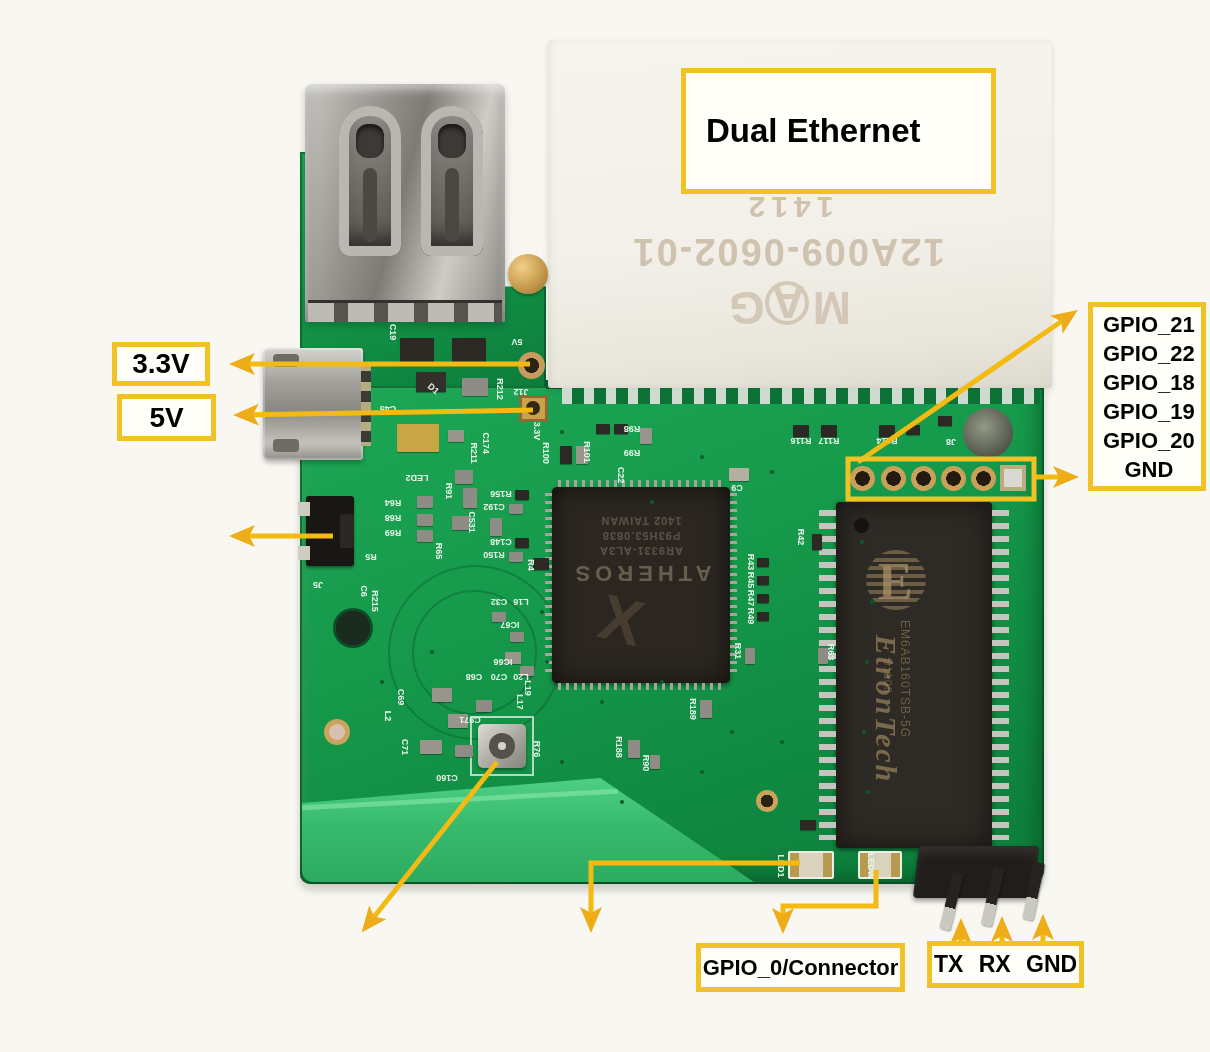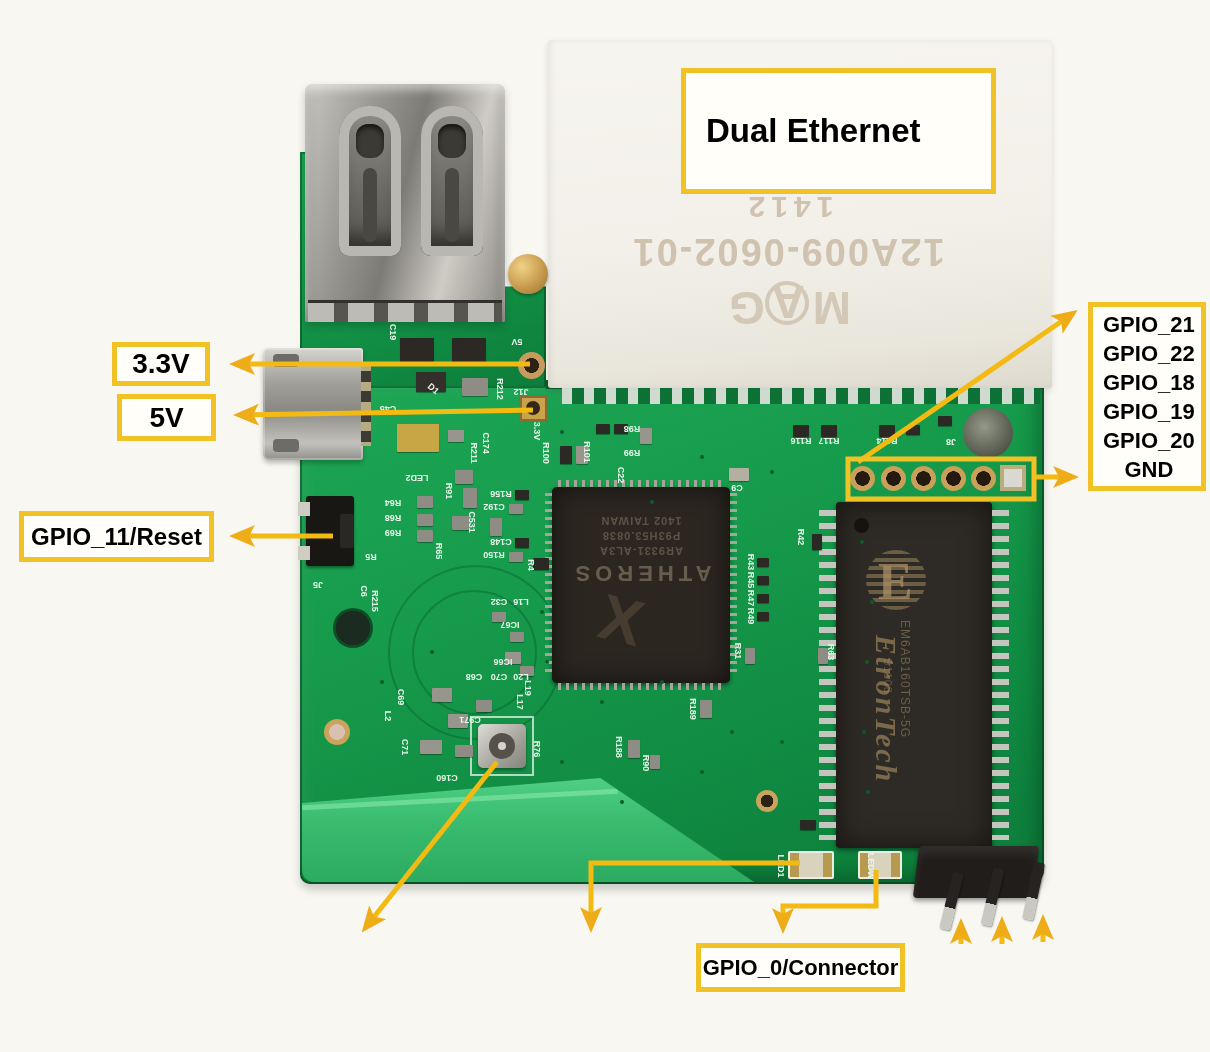--- a/index.html
+++ b/index.html
@@ -409,29 +409,29 @@
 
   <div id="co-dual" class="callout">
     <span>Dual Ethernet</span>
   </div>
   <div id="co-33v" class="callout">
     <span>3.3V</span>
   </div>
   <div id="co-5v" class="callout">
     <span>5V</span>
   </div>
-  <div id="co-gpio11" class="callout">
-    <span>GPIO_11/Reset</span>
-  </div>
   <div id="co-gpiohdr" class="callout">
     <div class="pins">
         <div>GPIO_21</div>
         <div>GPIO_22</div>
         <div>GPIO_18</div>
         <div>GPIO_19</div>
         <div>GPIO_20</div>
         <div>GND</div>
       </div>
   </div>
   <div id="co-gpio0" class="callout">
     <span>GPIO_0/Connector</span>
   </div>
+  <div id="co-txrx" class="callout">
+    <span>TX RX GND</span>
+  </div>
 </div>
 
 </body></html>

